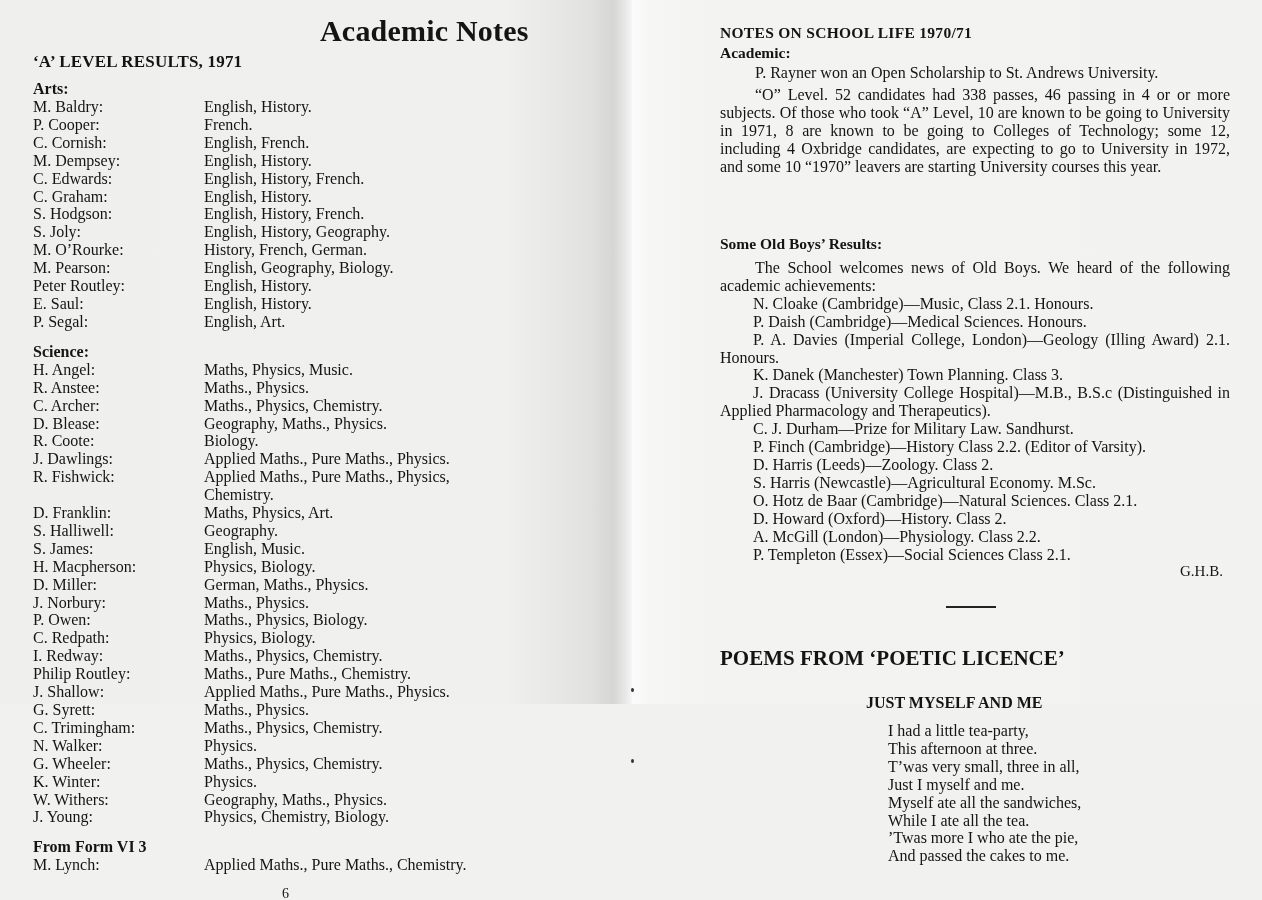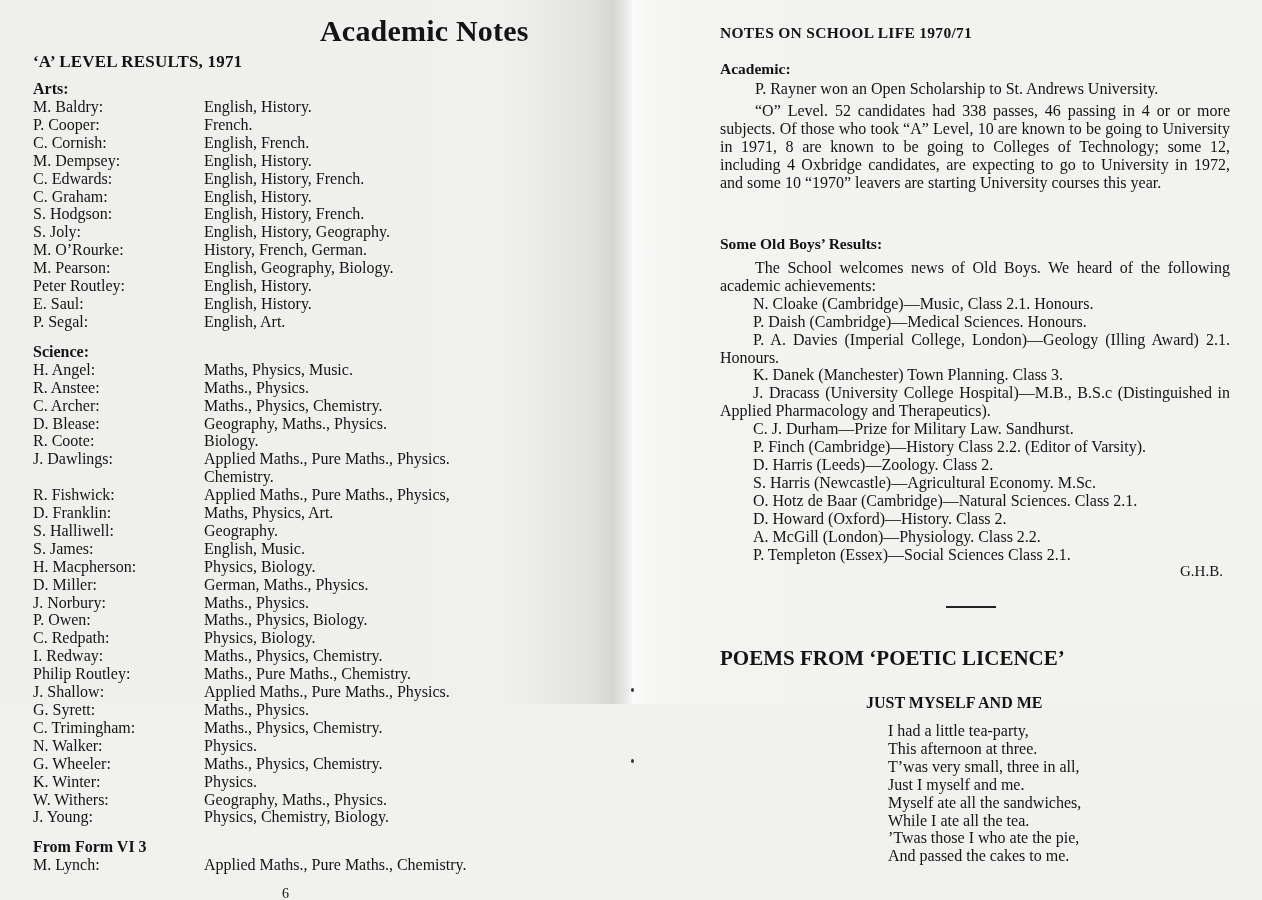--- a/index.html
+++ b/index.html
@@ -146,26 +146,26 @@
           </div>
           <div class="row">
             <span class="name">R. Coote:</span>
             <span class="subjects">Biology.</span>
           </div>
           <div class="row">
             <span class="name">J. Dawlings:</span>
             <span class="subjects">Applied Maths., Pure Maths., Physics.</span>
           </div>
           <div class="row">
+            <span class="name">R. Fishwick:</span>
+            <span class="subjects">Applied Maths., Pure Maths., Physics,</span>
+          </div>
+          <div class="row">
             <span class="name"></span>
             <span class="subjects">Chemistry.</span>
-          </div>
-          <div class="row">
-            <span class="name">R. Fishwick:</span>
-            <span class="subjects">Applied Maths., Pure Maths., Physics,</span>
           </div>
           <div class="row">
             <span class="name">D. Franklin:</span>
             <span class="subjects">Maths, Physics, Art.</span>
           </div>
           <div class="row">
             <span class="name">S. Halliwell:</span>
             <span class="subjects">Geography.</span>
           </div>
           <div class="row">
@@ -247,21 +247,21 @@
     <div class="page-number">6</div>
   </div>
 
   <div class="page page-right"></div>
 
   <span class="gutter-mark" style="top:688px"></span>
   <span class="gutter-mark" style="top:759px"></span>
 
   <h2 class="rcol notes-heading caps-small">NOTES ON SCHOOL LIFE 1970/71</h2>
 
-  <div class="rcol" style="top:60px">
+  <div class="rcol" style="top:44px">
     <h3 class="sub-heading">Academic:</h3>
     <p class="para indent" style="margin-top:2px">P. Rayner won an Open Scholarship to St. Andrews University.</p>
     <p class="para indent" style="margin-top:4px">“O” Level. 52 candidates had 338 passes, 46 passing in 4 or or more subjects. Of those who took “A” Level, 10 are known to be going to University in 1971, 8 are known to be going to Colleges of Technology; some 12, including 4 Oxbridge candidates, are expecting to go to University in 1972, and some 10 “1970” leavers are starting University courses this year.</p>
   </div>
 
   <div class="rcol" style="top:235px">
     <h3 class="sub-heading">Some Old Boys’ Results:</h3>
     <p class="para indent" style="margin-top:6px">The School welcomes news of Old Boys. We heard of the following academic achievements:</p>
     <div id="achievements">
         <p class="ach">N. Cloake (Cambridge)—Music, Class 2.1. Honours.</p>
@@ -285,17 +285,17 @@
 
   <h2 class="poems-heading">POEMS FROM ‘POETIC LICENCE’</h2>
   <h3 class="poem-title">JUST MYSELF AND ME</h3>
   <div class="poem" id="poem-lines">
       <div>I had a little tea-party,</div>
       <div>This afternoon at three.</div>
       <div>T’was very small, three in all,</div>
       <div>Just I myself and me.</div>
       <div>Myself ate all the sandwiches,</div>
       <div>While I ate all the tea.</div>
-      <div>’Twas those I who ate the pie,</div>
+      <div>’Twas more I who ate the pie,</div>
       <div>And passed the cakes to me.</div>
     </div>
   <div class="poem-author">R. L. THOMAS (2nd Form)</div>
 </div>
 
 </body></html>

